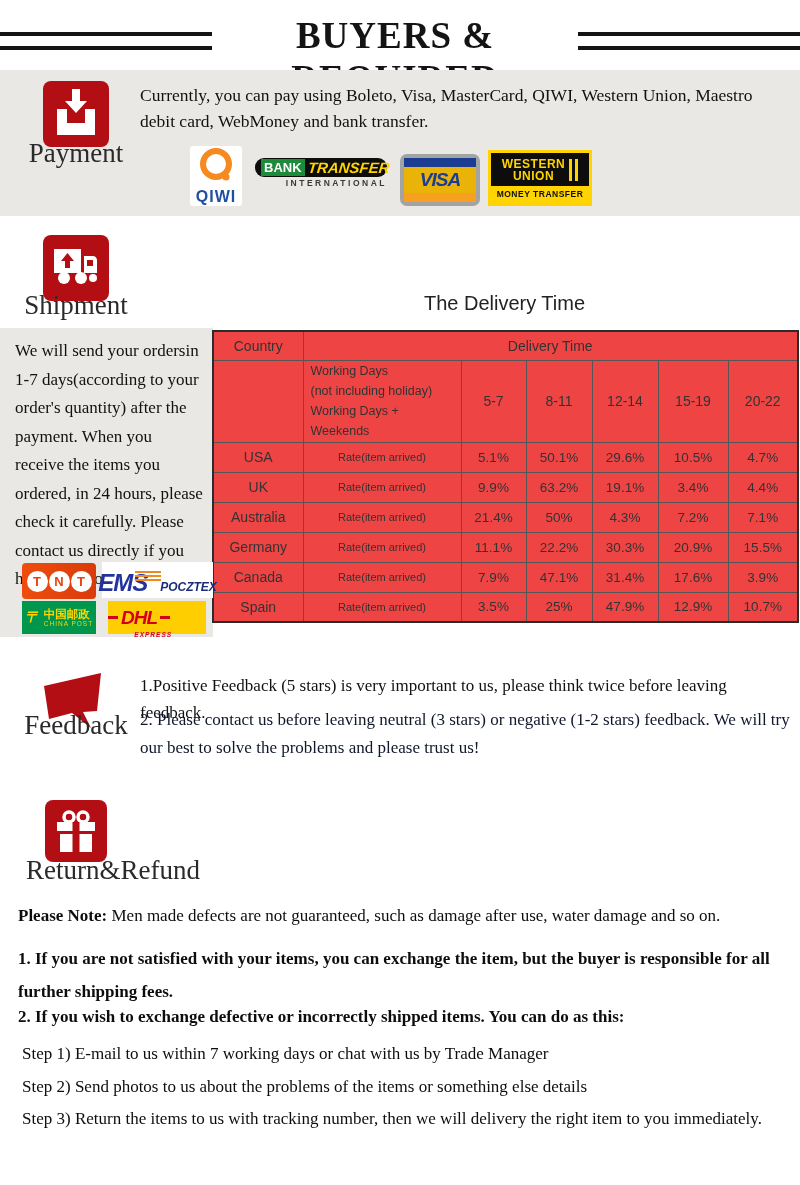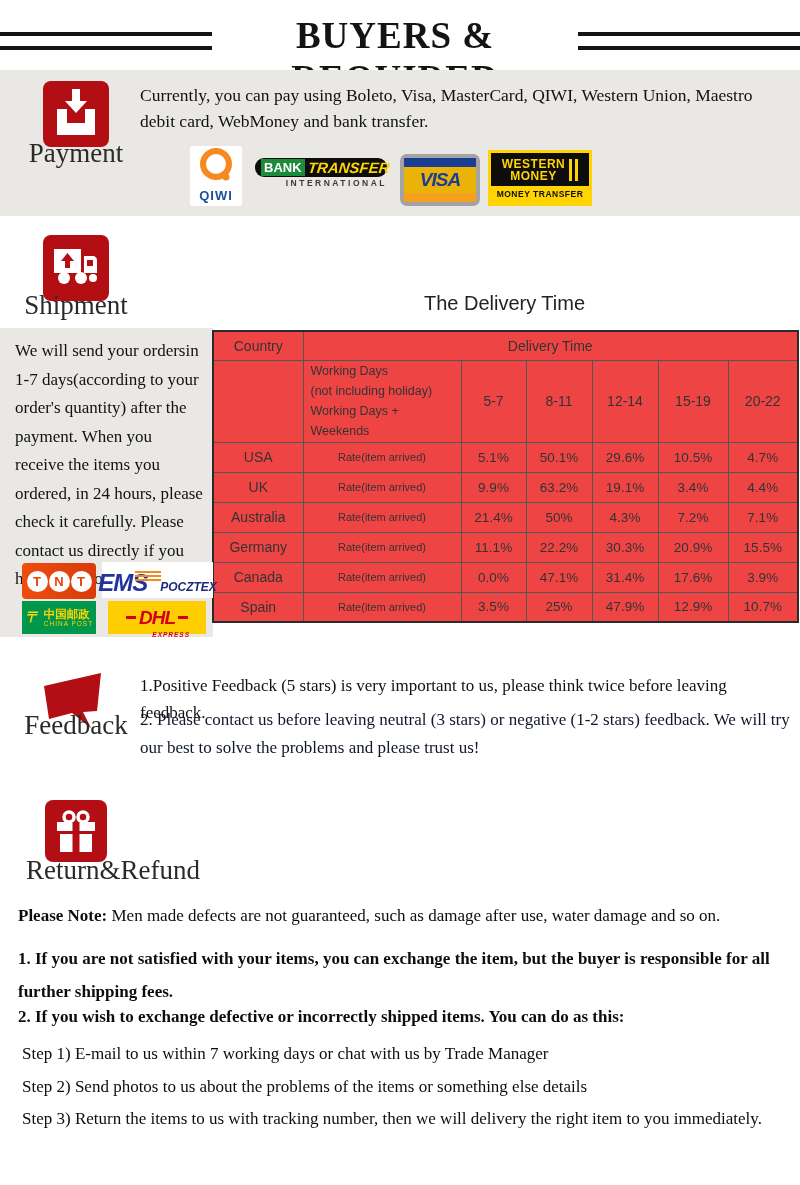--- a/index.html
+++ b/index.html
@@ -17,21 +17,21 @@
   .gray{background:#e9e8e4;}
   .sec-label{position:absolute;font-size:27px;color:#2a2a2a;}
   .icon-box{position:absolute;}
 
   
   .pay-sec{position:absolute;left:0;top:70px;width:800px;height:146px;}
   .pay-desc{position:absolute;left:140px;top:12px;width:648px;font-size:17.5px;line-height:26px;color:#111;}
   .logo{position:absolute;}
   .qiwi-box{left:190px;top:76px;width:52px;height:60px;background:#fff;border-radius:3px;text-align:center;}
   .qiwi-txt{display:block;margin-top:-2px;font-family:"Liberation Sans",sans-serif;font-weight:bold;
-            font-size:13px;letter-spacing:1px;color:#1f4fa0;}
+            font-size:16px;letter-spacing:1px;color:#1f4fa0;}
   .bt-box{left:255px;top:88px;width:132px;}
   .bt-black{background:#0d0d0d;border-radius:9px;padding:1px 6px;display:flex;align-items:center;gap:3px;}
   .bt-bank{background:#1e8a3c;color:#fff;font-family:"Liberation Sans",sans-serif;font-weight:bold;
            font-size:13px;padding:1px 3px;}
   .bt-transfer{color:#ffd400;font-family:"Liberation Sans",sans-serif;font-weight:bold;font-style:italic;
                font-size:15px;transform:skewX(-6deg);}
   .bt-intl{text-align:right;font-family:"Liberation Sans",sans-serif;font-size:8.5px;font-weight:bold;
            letter-spacing:2.5px;color:#3a3a3a;margin-top:1px;}
   .visa-box{left:400px;top:84px;width:72px;height:44px;background:#eab308;border:4px solid #a3a3a3;border-radius:7px;
             display:flex;flex-direction:column;}
@@ -77,21 +77,21 @@
   .ems-stripes{position:absolute;right:-14px;top:-1px;width:26px;}
   .ems-stripes i{display:block;height:2px;background:#f08a1e;margin-bottom:2px;}
   .pocztex{font-family:"Liberation Sans",sans-serif;font-weight:bold;font-style:italic;font-size:12px;color:#1b2a7a;margin-left:10px;}
   .cp-box{left:22px;top:601px;width:74px;height:33px;background:#00964b;display:flex;align-items:center;
           justify-content:center;gap:4px;}
   .cp-emblem{color:#ffd400;font-family:"Liberation Sans",sans-serif;font-weight:bold;font-size:15px;font-style:italic;}
   .cp-txt{text-align:left;}
   .cp-cn{display:block;color:#ffd400;font-family:"Liberation Sans",sans-serif;font-weight:bold;font-size:11.5px;line-height:12px;}
   .cp-en{display:block;color:#ffd400;font-family:"Liberation Sans",sans-serif;font-size:6.5px;letter-spacing:1px;}
   .dhl-box{left:108px;top:601px;width:98px;height:33px;background:#ffce00;display:flex;align-items:center;
-           justify-content:center;position:absolute;}
+           position:absolute;}
   .dhl-inner{position:relative;display:flex;align-items:center;gap:3px;}
   .dhl-dash{width:10px;height:3px;background:#d4001a;}
   .dhl-word{color:#d4001a;font-family:"Liberation Sans",sans-serif;font-weight:bold;font-style:italic;
             font-size:19px;letter-spacing:-1px;}
   .dhl-sub{position:absolute;right:-2px;bottom:-9px;color:#d4001a;font-family:"Liberation Sans",sans-serif;
            font-style:italic;font-weight:bold;font-size:6.5px;letter-spacing:1px;}
 
   
   .fb-item1{position:absolute;left:140px;top:672px;width:655px;font-size:17px;line-height:27px;color:#111;}
   .fb-item2{position:absolute;left:140px;top:706px;width:652px;font-size:17px;line-height:28px;color:#0f172a;}
@@ -146,21 +146,21 @@
     <div class="logo visa-box">
       <div class="visa-band-t"></div>
       <div class="visa-word">VISA</div>
       <div class="visa-band-b"></div>
     </div>
 
     <div class="logo wu-box">
       <div class="wu-black">
         <div class="wu-words">
           <span>WESTERN</span><br>
-          <span>MONEY</span>
+          <span>UNION</span>
         </div>
         <div class="wu-bars">
             <i></i>
             <i></i>
           </div>
       </div>
       <div class="wu-mt">MONEY TRANSFER</div>
     </div>
   </div>
 
@@ -242,21 +242,21 @@
         <td class="rate-cell">Rate(item arrived)</td>
         <td class="val-cell">11.1%</td>
         <td class="val-cell">22.2%</td>
         <td class="val-cell">30.3%</td>
         <td class="val-cell">20.9%</td>
         <td class="val-cell">15.5%</td>
       </tr>
       <tr class="t-row">
         <td class="country-cell">Canada</td>
         <td class="rate-cell">Rate(item arrived)</td>
-        <td class="val-cell">0.0%</td>
+        <td class="val-cell">7.9%</td>
         <td class="val-cell">47.1%</td>
         <td class="val-cell">31.4%</td>
         <td class="val-cell">17.6%</td>
         <td class="val-cell">3.9%</td>
       </tr>
       <tr class="t-row">
         <td class="country-cell">Spain</td>
         <td class="rate-cell">Rate(item arrived)</td>
         <td class="val-cell">3.5%</td>
         <td class="val-cell">25%</td>

